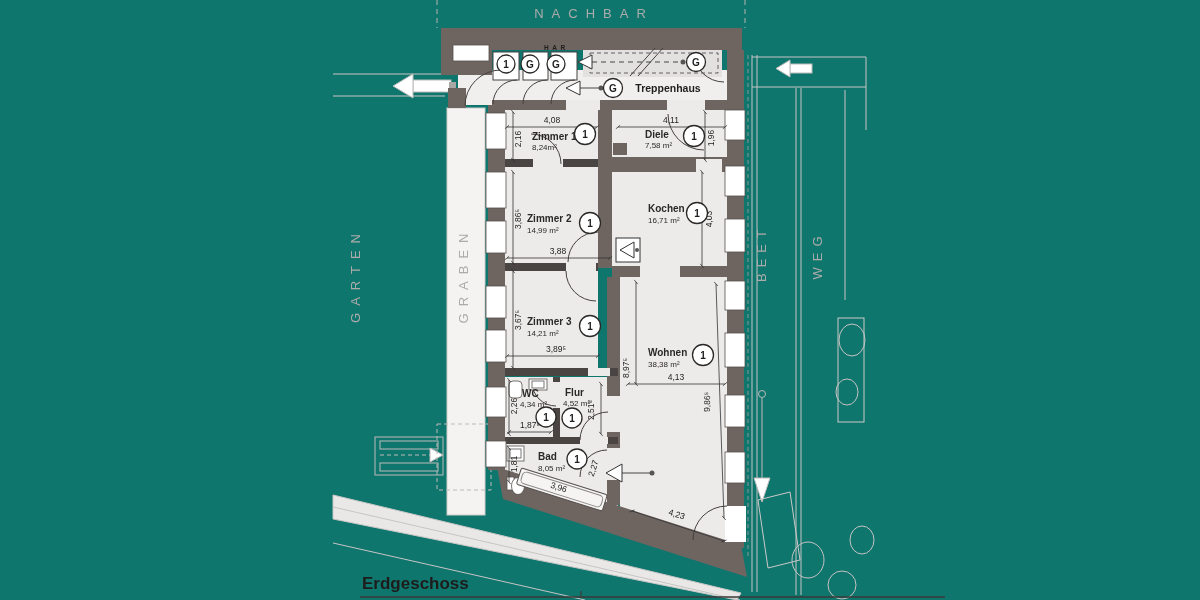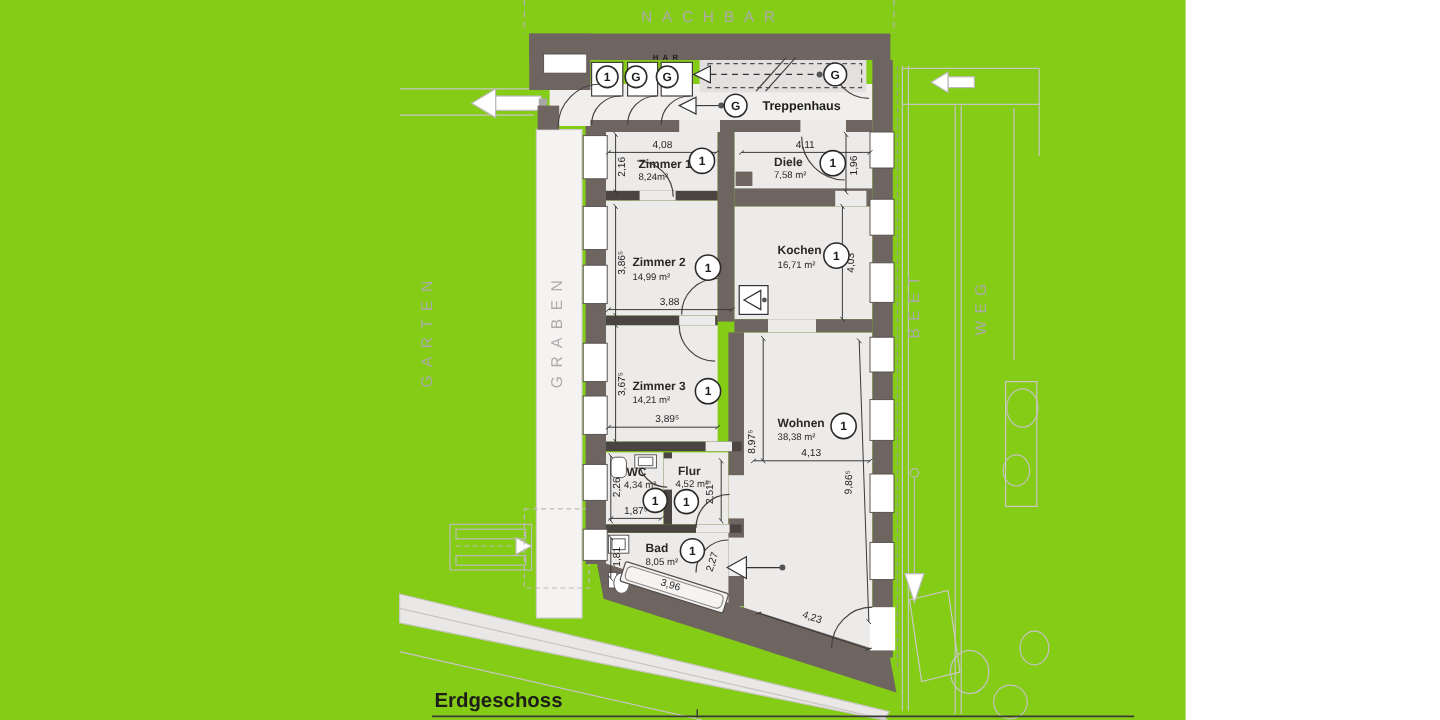--- a/index.html
+++ b/index.html
@@ -1,16 +1,16 @@
 <!DOCTYPE html>
 <html><head>
 <meta charset="utf-8">
 <style>
   html,body{margin:0;padding:0;background:#ffffff;}
-  #stage{position:relative;width:988px;height:600px;background:#84cc16;overflow:hidden;
+  #stage{position:relative;width:1200px;height:600px;background:#0f766e;overflow:hidden;
          font-family:"Liberation Sans",sans-serif;}
   svg{display:block}
   .glab{font-family:"Liberation Sans",sans-serif;font-size:13px;fill:#adabaa;}
   .rname{font-family:"Liberation Sans",sans-serif;font-weight:bold;font-size:10px;fill:#2b2927;}
   .rarea{font-family:"Liberation Sans",sans-serif;font-size:8px;fill:#2b2927;}
   .dimt{font-family:"Liberation Sans",sans-serif;font-size:8.5px;fill:#1f1e1d;}
   .mkt{font-family:"Liberation Sans",sans-serif;font-weight:bold;font-size:10px;fill:#1f1e1d;text-anchor:middle;}
   .dimline{stroke:#333;stroke-width:0.8;fill:none;}
   .thinw{fill:#4a4442;}
   .wall{fill:#6e6561;}

